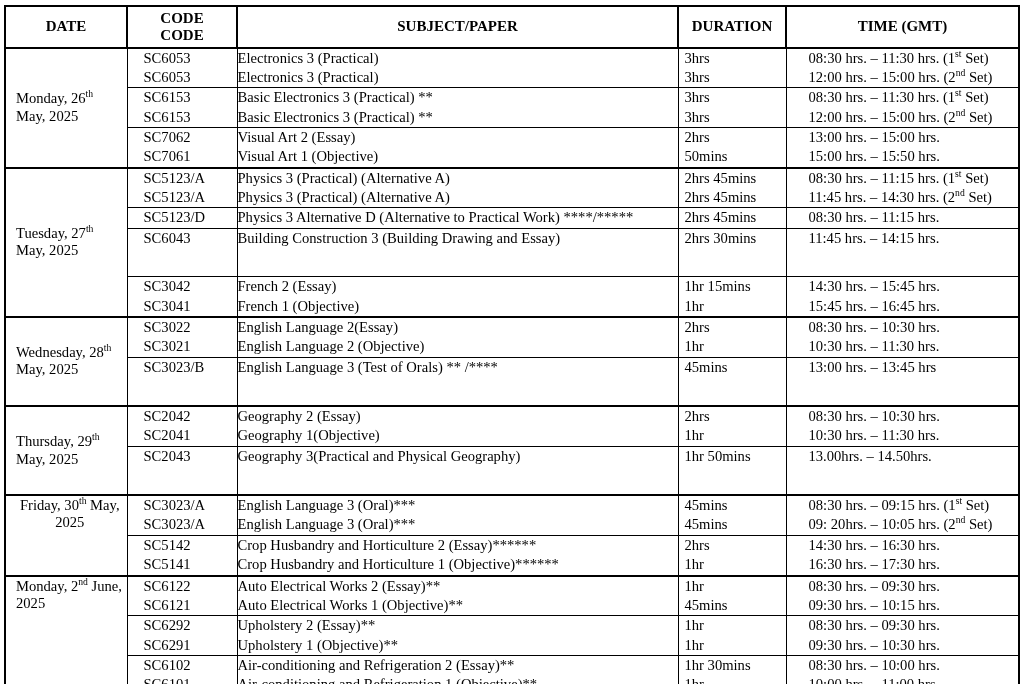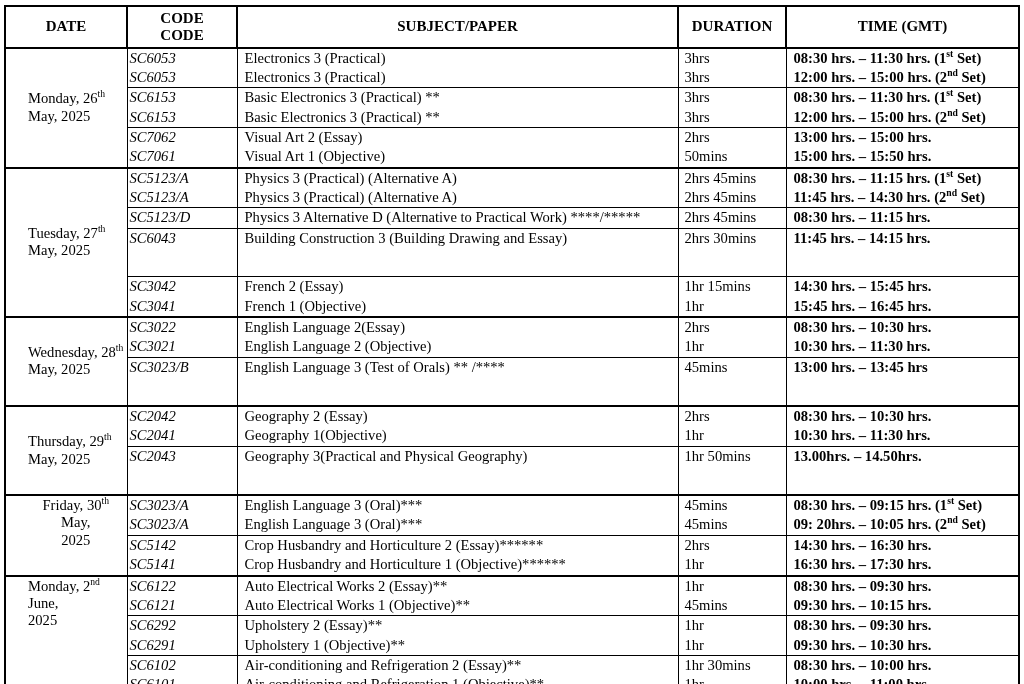--- a/index.html
+++ b/index.html
@@ -43,29 +43,29 @@
     font-size: 14.6px;
     line-height: 1.19;
     vertical-align: top;
     padding: 1px 0 1px 0;
     border-left: 1px solid #000;
     border-right: 1px solid #000;
     border-top: 0;
     border-bottom: 0;
   }
   td.date {
-    padding-left: 22px;
+    padding-left: 10px;
     padding-right: 3px;
     vertical-align: middle;
     border-left: 2px solid #000;
   }
-  td.code    { padding-left: 2px; font-style: italic; }
-  td.subject { padding-left: 7px; }
+  td.code    { padding-left: 16px; }
+  td.subject { }
   td.dur     { padding-left: 6px; }
-  td.time    { padding-left: 7px; border-right: 2px solid #000; font-weight: bold; }
+  td.time    { padding-left: 22px; border-right: 2px solid #000; }
 
   
   tr.grp-sep > td { border-top: 1px solid #000; }
 
   sup { font-size: 0.66em; vertical-align: super; line-height: 0; }
 
   .pad-row td { height: 26px; border: 0; border-left: 1px solid #000; border-right: 1px solid #000; }
   .pad-row td.time { border-right: 2px solid #000; }
 </style>
 </head>

